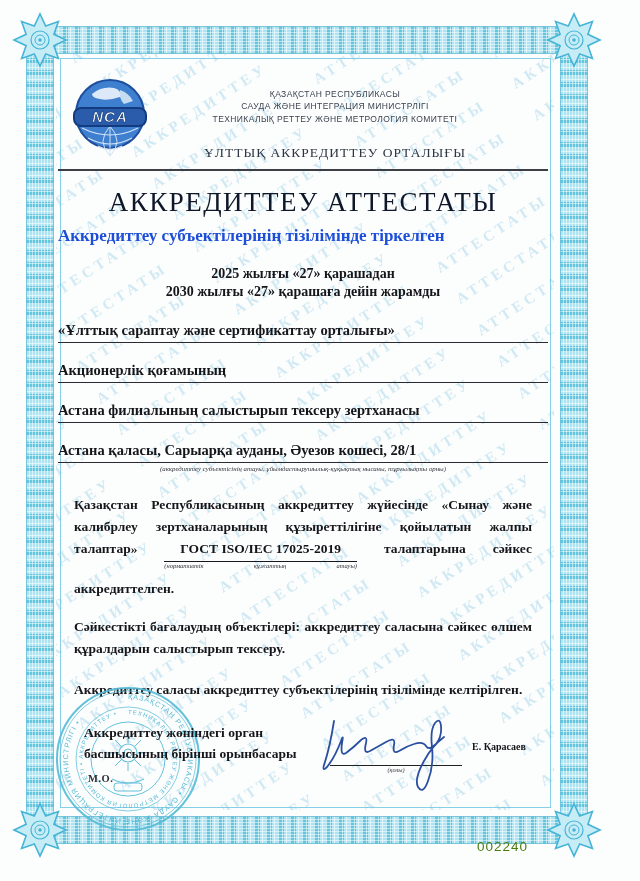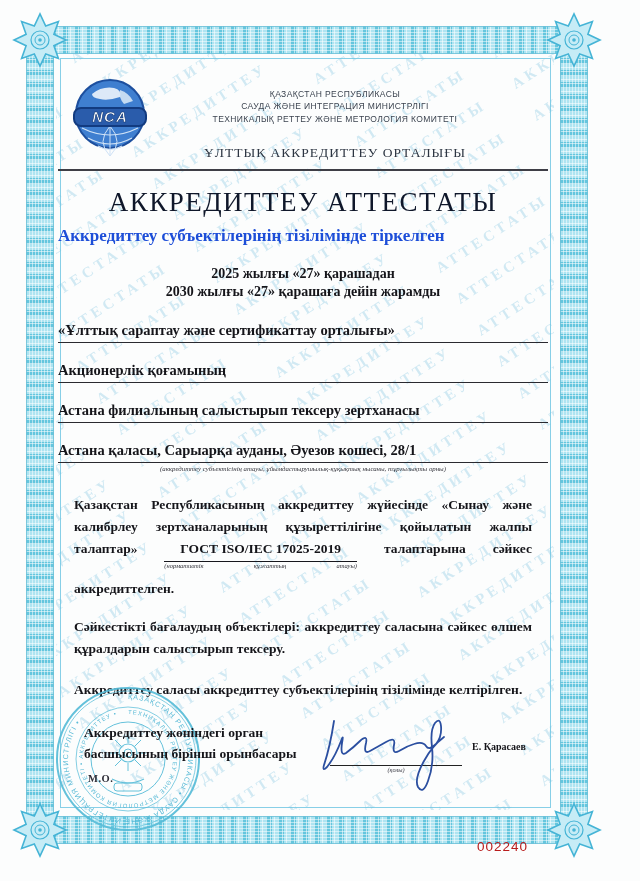--- a/index.html
+++ b/index.html
@@ -74,21 +74,21 @@
   .sig-role{position:absolute;left:26px;top:6px;font-weight:bold;font-size:13.5px;line-height:1.55;}
   .sig-line{position:absolute;left:272px;top:18px;width:132px;height:30px;
       border-bottom:1.5px solid #222;}
   .sig-caption{position:absolute;left:0;right:0;top:31px;text-align:center;
       font-size:6.3px;font-style:italic;color:#3a3a44;}
   .scribble{position:absolute;left:-18px;top:-32px;width:170px;height:110px;}
   .sig-name{position:absolute;left:414px;top:24px;font-weight:bold;font-size:10px;}
   .mo{position:absolute;left:30px;top:56px;font-size:10.5px;color:#2e2e38;font-weight:bold;letter-spacing:.5px;}
 
   .form-no{text-align:right;margin:4px 20px 0 0;font-family:"Liberation Sans",sans-serif;
-      font-size:13.5px;color:#b91c1c;letter-spacing:1px;}
+      font-size:13.5px;color:#4d7c0f;letter-spacing:1px;}
 </style>
 </head>
 <body>
 
 <div class="page">
 
   <div class="wm-clip">
     <div class="wm">АККРЕДИТТЕУ АТТЕСТАТЫ АККРЕДИТТЕУ АТТЕСТАТЫ АККРЕДИТТЕУ АТТЕСТАТЫ АККРЕДИТТЕУ АТТЕСТАТЫ АККРЕДИТТЕУ АТТЕСТАТЫ АККРЕДИТТЕУ АТТЕСТАТЫ АККРЕДИТТЕУ АТТЕСТАТЫ АККРЕДИТТЕУ АТТЕСТАТЫ АККРЕДИТТЕУ АТТЕСТАТЫ АККРЕДИТТЕУ АТТЕСТАТЫ АККРЕДИТТЕУ АТТЕСТАТЫ АККРЕДИТТЕУ АТТЕСТАТЫ АККРЕДИТТЕУ АТТЕСТАТЫ АККРЕДИТТЕУ АТТЕСТАТЫ АККРЕДИТТЕУ АТТЕСТАТЫ АККРЕДИТТЕУ АТТЕСТАТЫ АККРЕДИТТЕУ АТТЕСТАТЫ АККРЕДИТТЕУ АТТЕСТАТЫ АККРЕДИТТЕУ АТТЕСТАТЫ АККРЕДИТТЕУ АТТЕСТАТЫ АККРЕДИТТЕУ АТТЕСТАТЫ АККРЕДИТТЕУ АТТЕСТАТЫ АККРЕДИТТЕУ АТТЕСТАТЫ АККРЕДИТТЕУ АТТЕСТАТЫ АККРЕДИТТЕУ АТТЕСТАТЫ АККРЕДИТТЕУ АТТЕСТАТЫ АККРЕДИТТЕУ АТТЕСТАТЫ АККРЕДИТТЕУ АТТЕСТАТЫ АККРЕДИТТЕУ АТТЕСТАТЫ АККРЕДИТТЕУ АТТЕСТАТЫ АККРЕДИТТЕУ АТТЕСТАТЫ АККРЕДИТТЕУ АТТЕСТАТЫ АККРЕДИТТЕУ АТТЕСТАТЫ АККРЕДИТТЕУ АТТЕСТАТЫ АККРЕДИТТЕУ АТТЕСТАТЫ АККРЕДИТТЕУ АТТЕСТАТЫ АККРЕДИТТЕУ АТТЕСТАТЫ АККРЕДИТТЕУ АТТЕСТАТЫ АККРЕДИТТЕУ АТТЕСТАТЫ АККРЕДИТТЕУ АТТЕСТАТЫ АККРЕДИТТЕУ АТТЕСТАТЫ АККРЕДИТТЕУ АТТЕСТАТЫ АККРЕДИТТЕУ АТТЕСТАТЫ АККРЕДИТТЕУ АТТЕСТАТЫ АККРЕДИТТЕУ АТТЕСТАТЫ АККРЕДИТТЕУ АТТЕСТАТЫ АККРЕДИТТЕУ АТТЕСТАТЫ АККРЕДИТТЕУ АТТЕСТАТЫ АККРЕДИТТЕУ АТТЕСТАТЫ АККРЕДИТТЕУ АТТЕСТАТЫ АККРЕДИТТЕУ АТТЕСТАТЫ АККРЕДИТТЕУ АТТЕСТАТЫ АККРЕДИТТЕУ АТТЕСТАТЫ АККРЕДИТТЕУ АТТЕСТАТЫ АККРЕДИТТЕУ АТТЕСТАТЫ АККРЕДИТТЕУ АТТЕСТАТЫ АККРЕДИТТЕУ АТТЕСТАТЫ АККРЕДИТТЕУ АТТЕСТАТЫ АККРЕДИТТЕУ АТТЕСТАТЫ АККРЕДИТТЕУ АТТЕСТАТЫ АККРЕДИТТЕУ АТТЕСТАТЫ АККРЕДИТТЕУ АТТЕСТАТЫ АККРЕДИТТЕУ АТТЕСТАТЫ АККРЕДИТТЕУ АТТЕСТАТЫ АККРЕДИТТЕУ АТТЕСТАТЫ АККРЕДИТТЕУ АТТЕСТАТЫ АККРЕДИТТЕУ АТТЕСТАТЫ АККРЕДИТТЕУ АТТЕСТАТЫ АККРЕДИТТЕУ АТТЕСТАТЫ АККРЕДИТТЕУ АТТЕСТАТЫ АККРЕДИТТЕУ АТТЕСТАТЫ АККРЕДИТТЕУ АТТЕСТАТЫ АККРЕДИТТЕУ АТТЕСТАТЫ АККРЕДИТТЕУ АТТЕСТАТЫ АККРЕДИТТЕУ АТТЕСТАТЫ АККРЕДИТТЕУ АТТЕСТАТЫ АККРЕДИТТЕУ АТТЕСТАТЫ АККРЕДИТТЕУ АТТЕСТАТЫ АККРЕДИТТЕУ АТТЕСТАТЫ АККРЕДИТТЕУ АТТЕСТАТЫ АККРЕДИТТЕУ АТТЕСТАТЫ АККРЕДИТТЕУ АТТЕСТАТЫ АККРЕДИТТЕУ АТТЕСТАТЫ АККРЕДИТТЕУ АТТЕСТАТЫ АККРЕДИТТЕУ АТТЕСТАТЫ АККРЕДИТТЕУ АТТЕСТАТЫ АККРЕДИТТЕУ АТТЕСТАТЫ АККРЕДИТТЕУ АТТЕСТАТЫ АККРЕДИТТЕУ АТТЕСТАТЫ АККРЕДИТТЕУ АТТЕСТАТЫ АККРЕДИТТЕУ АТТЕСТАТЫ АККРЕДИТТЕУ АТТЕСТАТЫ АККРЕДИТТЕУ АТТЕСТАТЫ АККРЕДИТТЕУ АТТЕСТАТЫ АККРЕДИТТЕУ АТТЕСТАТЫ АККРЕДИТТЕУ АТТЕСТАТЫ АККРЕДИТТЕУ АТТЕСТАТЫ АККРЕДИТТЕУ АТТЕСТАТЫ АККРЕДИТТЕУ АТТЕСТАТЫ АККРЕДИТТЕУ АТТЕСТАТЫ АККРЕДИТТЕУ АТТЕСТАТЫ АККРЕДИТТЕУ АТТЕСТАТЫ АККРЕДИТТЕУ АТТЕСТАТЫ АККРЕДИТТЕУ АТТЕСТАТЫ АККРЕДИТТЕУ АТТЕСТАТЫ АККРЕДИТТЕУ АТТЕСТАТЫ АККРЕДИТТЕУ АТТЕСТАТЫ АККРЕДИТТЕУ АТТЕСТАТЫ АККРЕДИТТЕУ АТТЕСТАТЫ АККРЕДИТТЕУ АТТЕСТАТЫ АККРЕДИТТЕУ АТТЕСТАТЫ АККРЕДИТТЕУ АТТЕСТАТЫ АККРЕДИТТЕУ АТТЕСТАТЫ АККРЕДИТТЕУ АТТЕСТАТЫ АККРЕДИТТЕУ АТТЕСТАТЫ АККРЕДИТТЕУ АТТЕСТАТЫ АККРЕДИТТЕУ АТТЕСТАТЫ АККРЕДИТТЕУ АТТЕСТАТЫ АККРЕДИТТЕУ АТТЕСТАТЫ АККРЕДИТТЕУ АТТЕСТАТЫ АККРЕДИТТЕУ АТТЕСТАТЫ АККРЕДИТТЕУ АТТЕСТАТЫ АККРЕДИТТЕУ АТТЕСТАТЫ АККРЕДИТТЕУ АТТЕСТАТЫ АККРЕДИТТЕУ АТТЕСТАТЫ АККРЕДИТТЕУ АТТЕСТАТЫ АККРЕДИТТЕУ АТТЕСТАТЫ АККРЕДИТТЕУ АТТЕСТАТЫ АККРЕДИТТЕУ АТТЕСТАТЫ АККРЕДИТТЕУ АТТЕСТАТЫ </div>
   </div>
 

